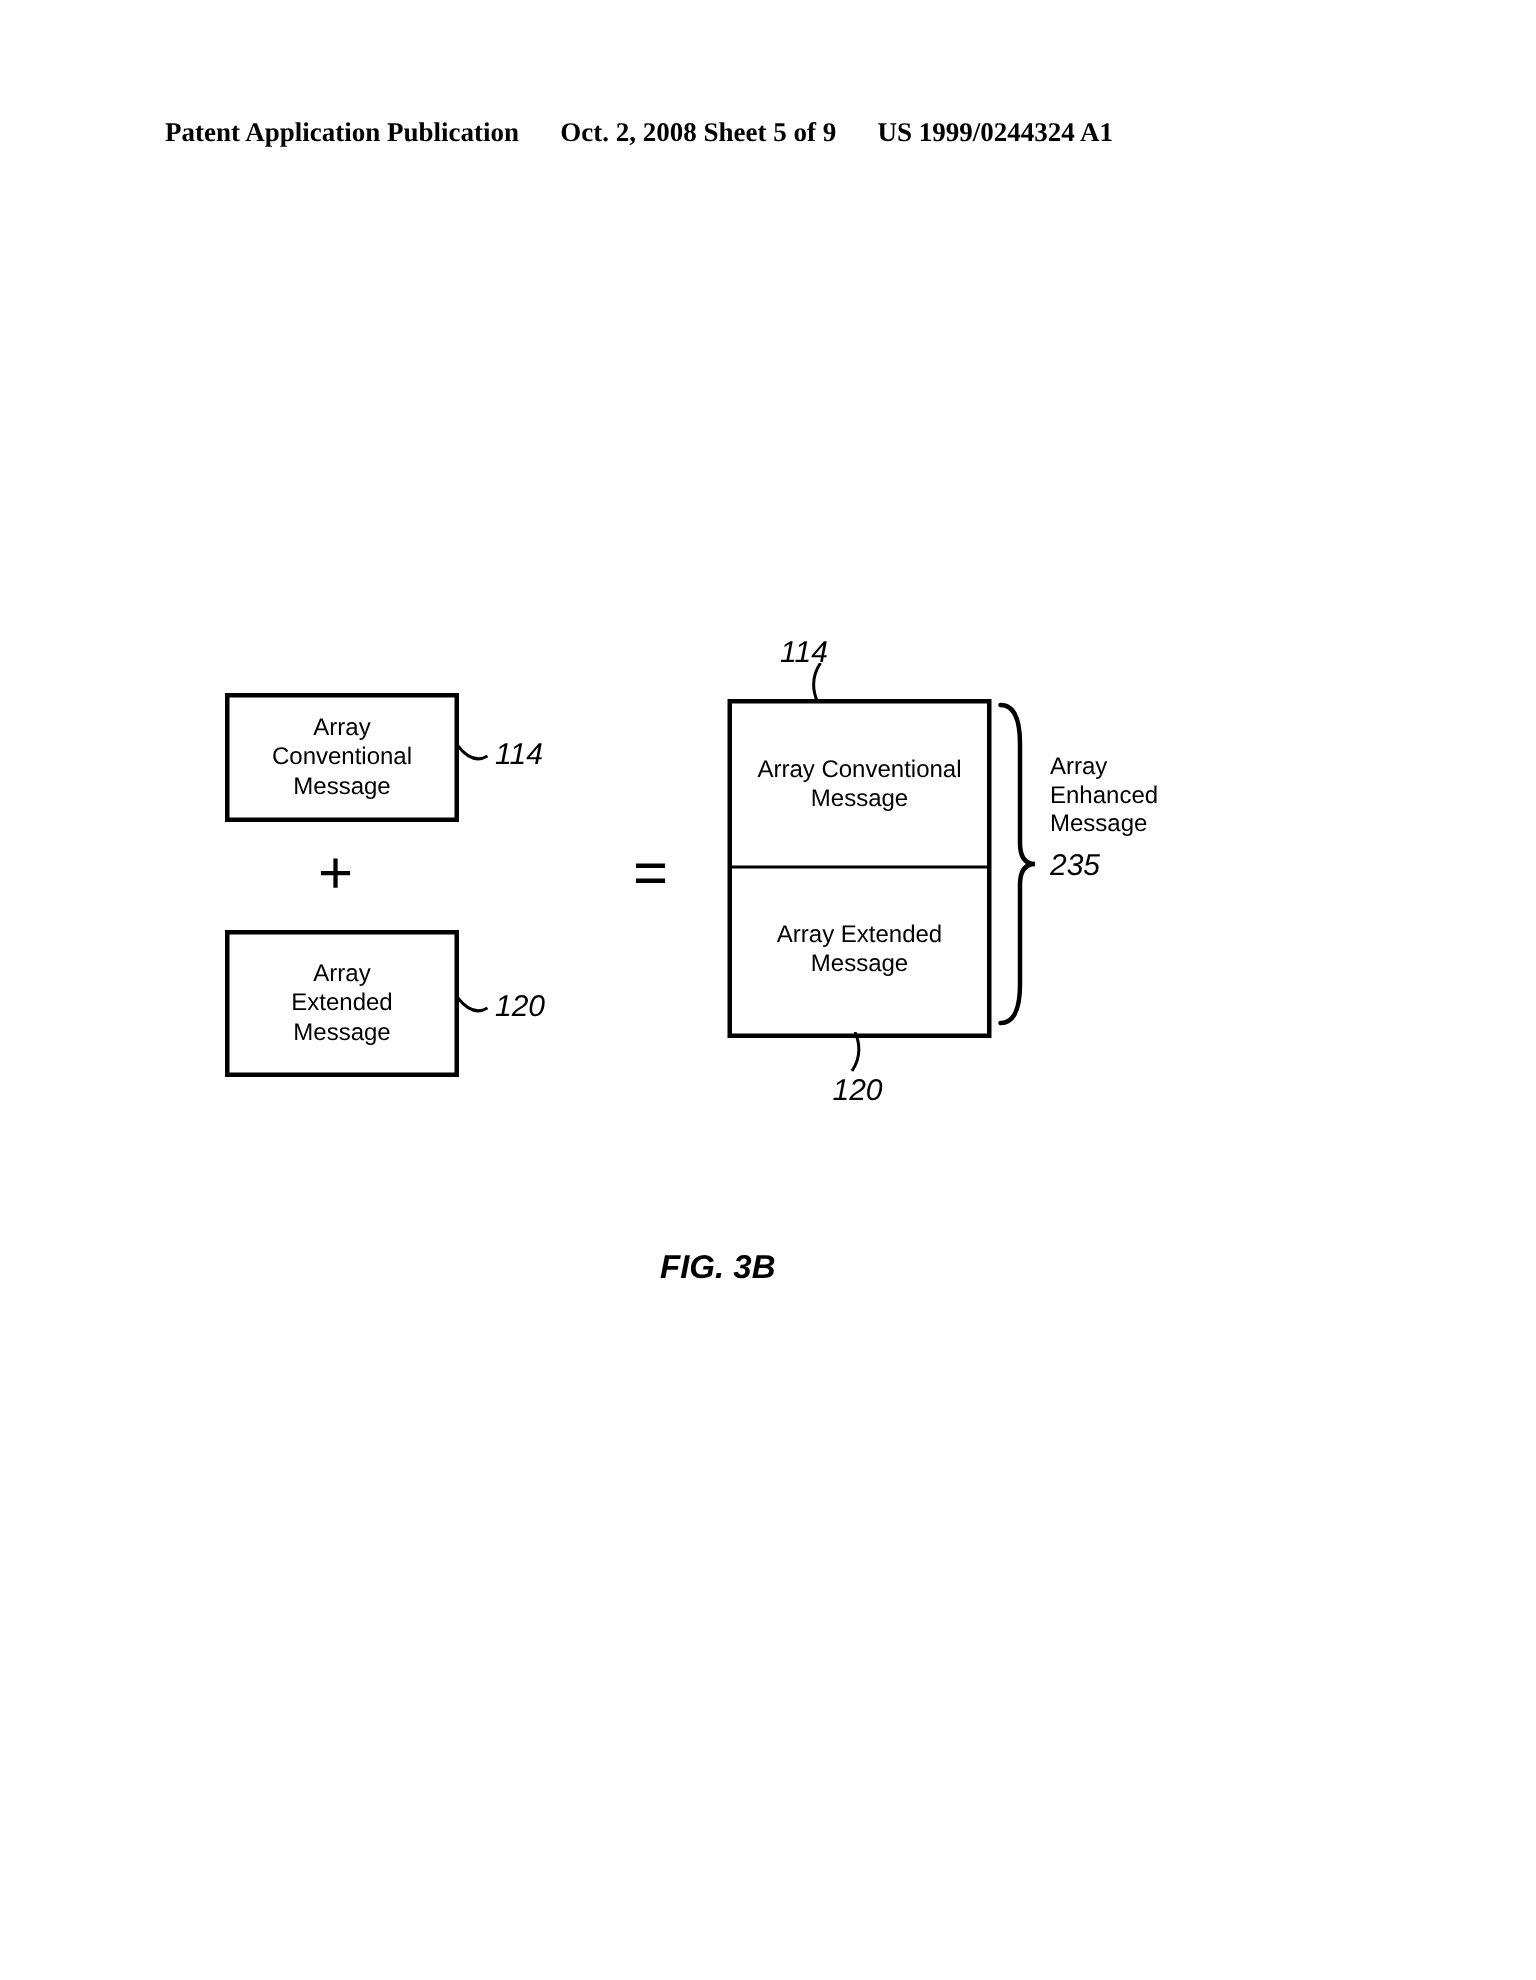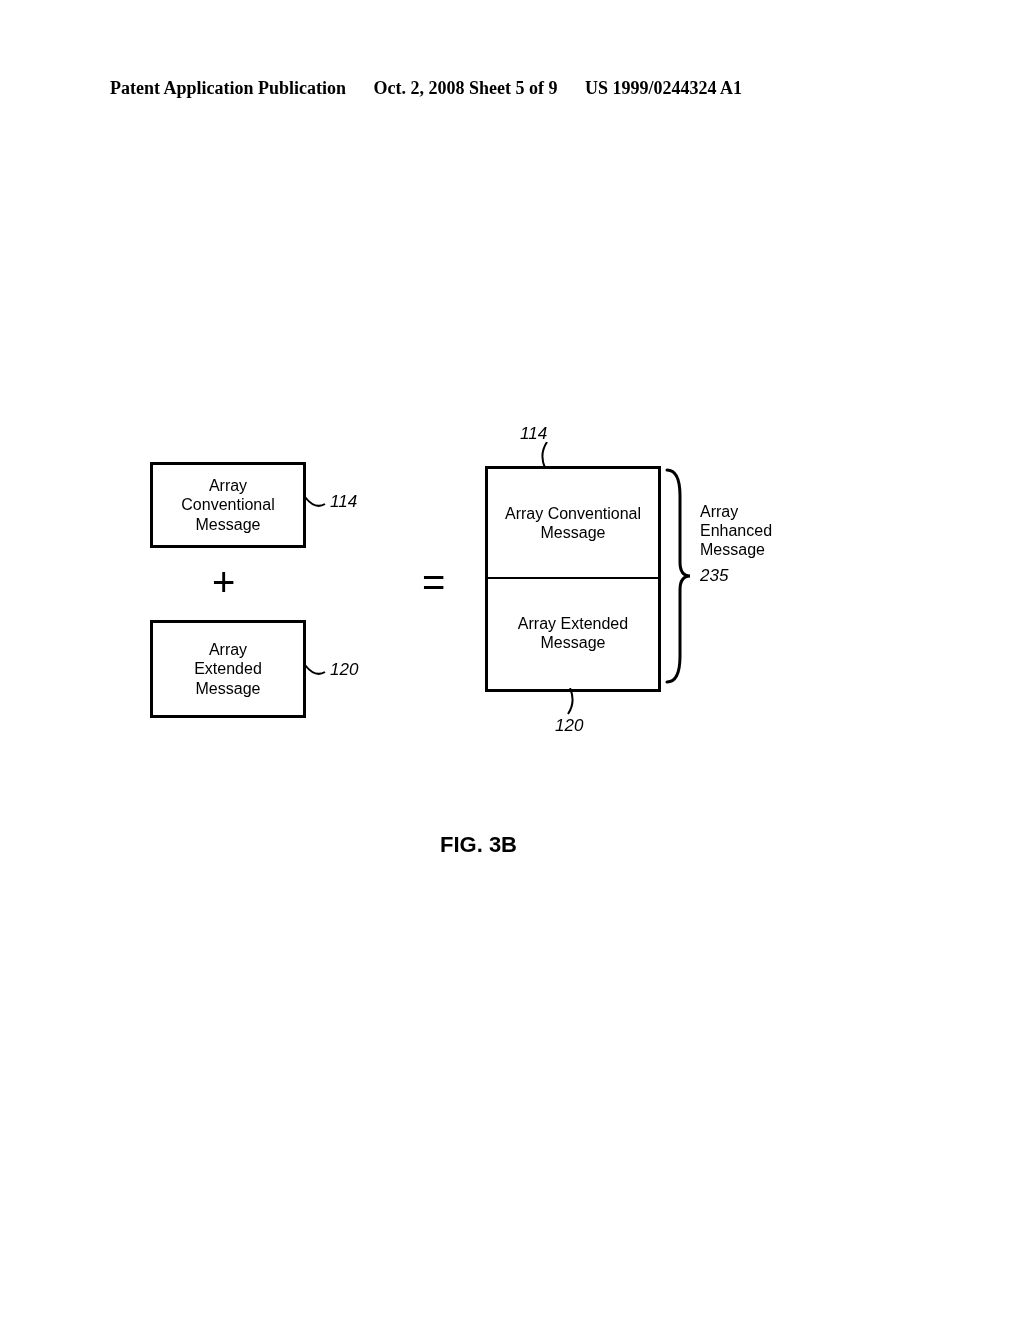--- a/index.html
+++ b/index.html
@@ -45,21 +45,21 @@
     text-align: center;
     font-family: Arial, Helvetica, sans-serif;
     font-size: 16px;
     line-height: 1.2;
   }
   .box span { display: block; white-space: pre; }
   .ref {
     position: absolute;
     font-family: Arial, Helvetica, sans-serif;
     font-style: italic;
-    font-size: 17px;
+    font-size: 20px;
     text-align: right;
   }
   .plus, .equals {
     position: absolute;
     font-family: Arial, Helvetica, sans-serif;
     font-size: 40px;
     font-weight: normal;
   }
   .stack {
     position: absolute;
@@ -85,20 +85,21 @@
   .label {
     position: absolute;
     font-family: Arial, Helvetica, sans-serif;
     font-size: 16px;
     line-height: 1.2;
     white-space: pre;
   }
   .fig-caption {
     position: absolute;
     font-family: Arial, Helvetica, sans-serif;
+    font-style: italic;
     font-weight: bold;
     font-size: 22px;
   }
   .tick {
     position: absolute;
   }
 </style>
 </head>
 <body>
 

